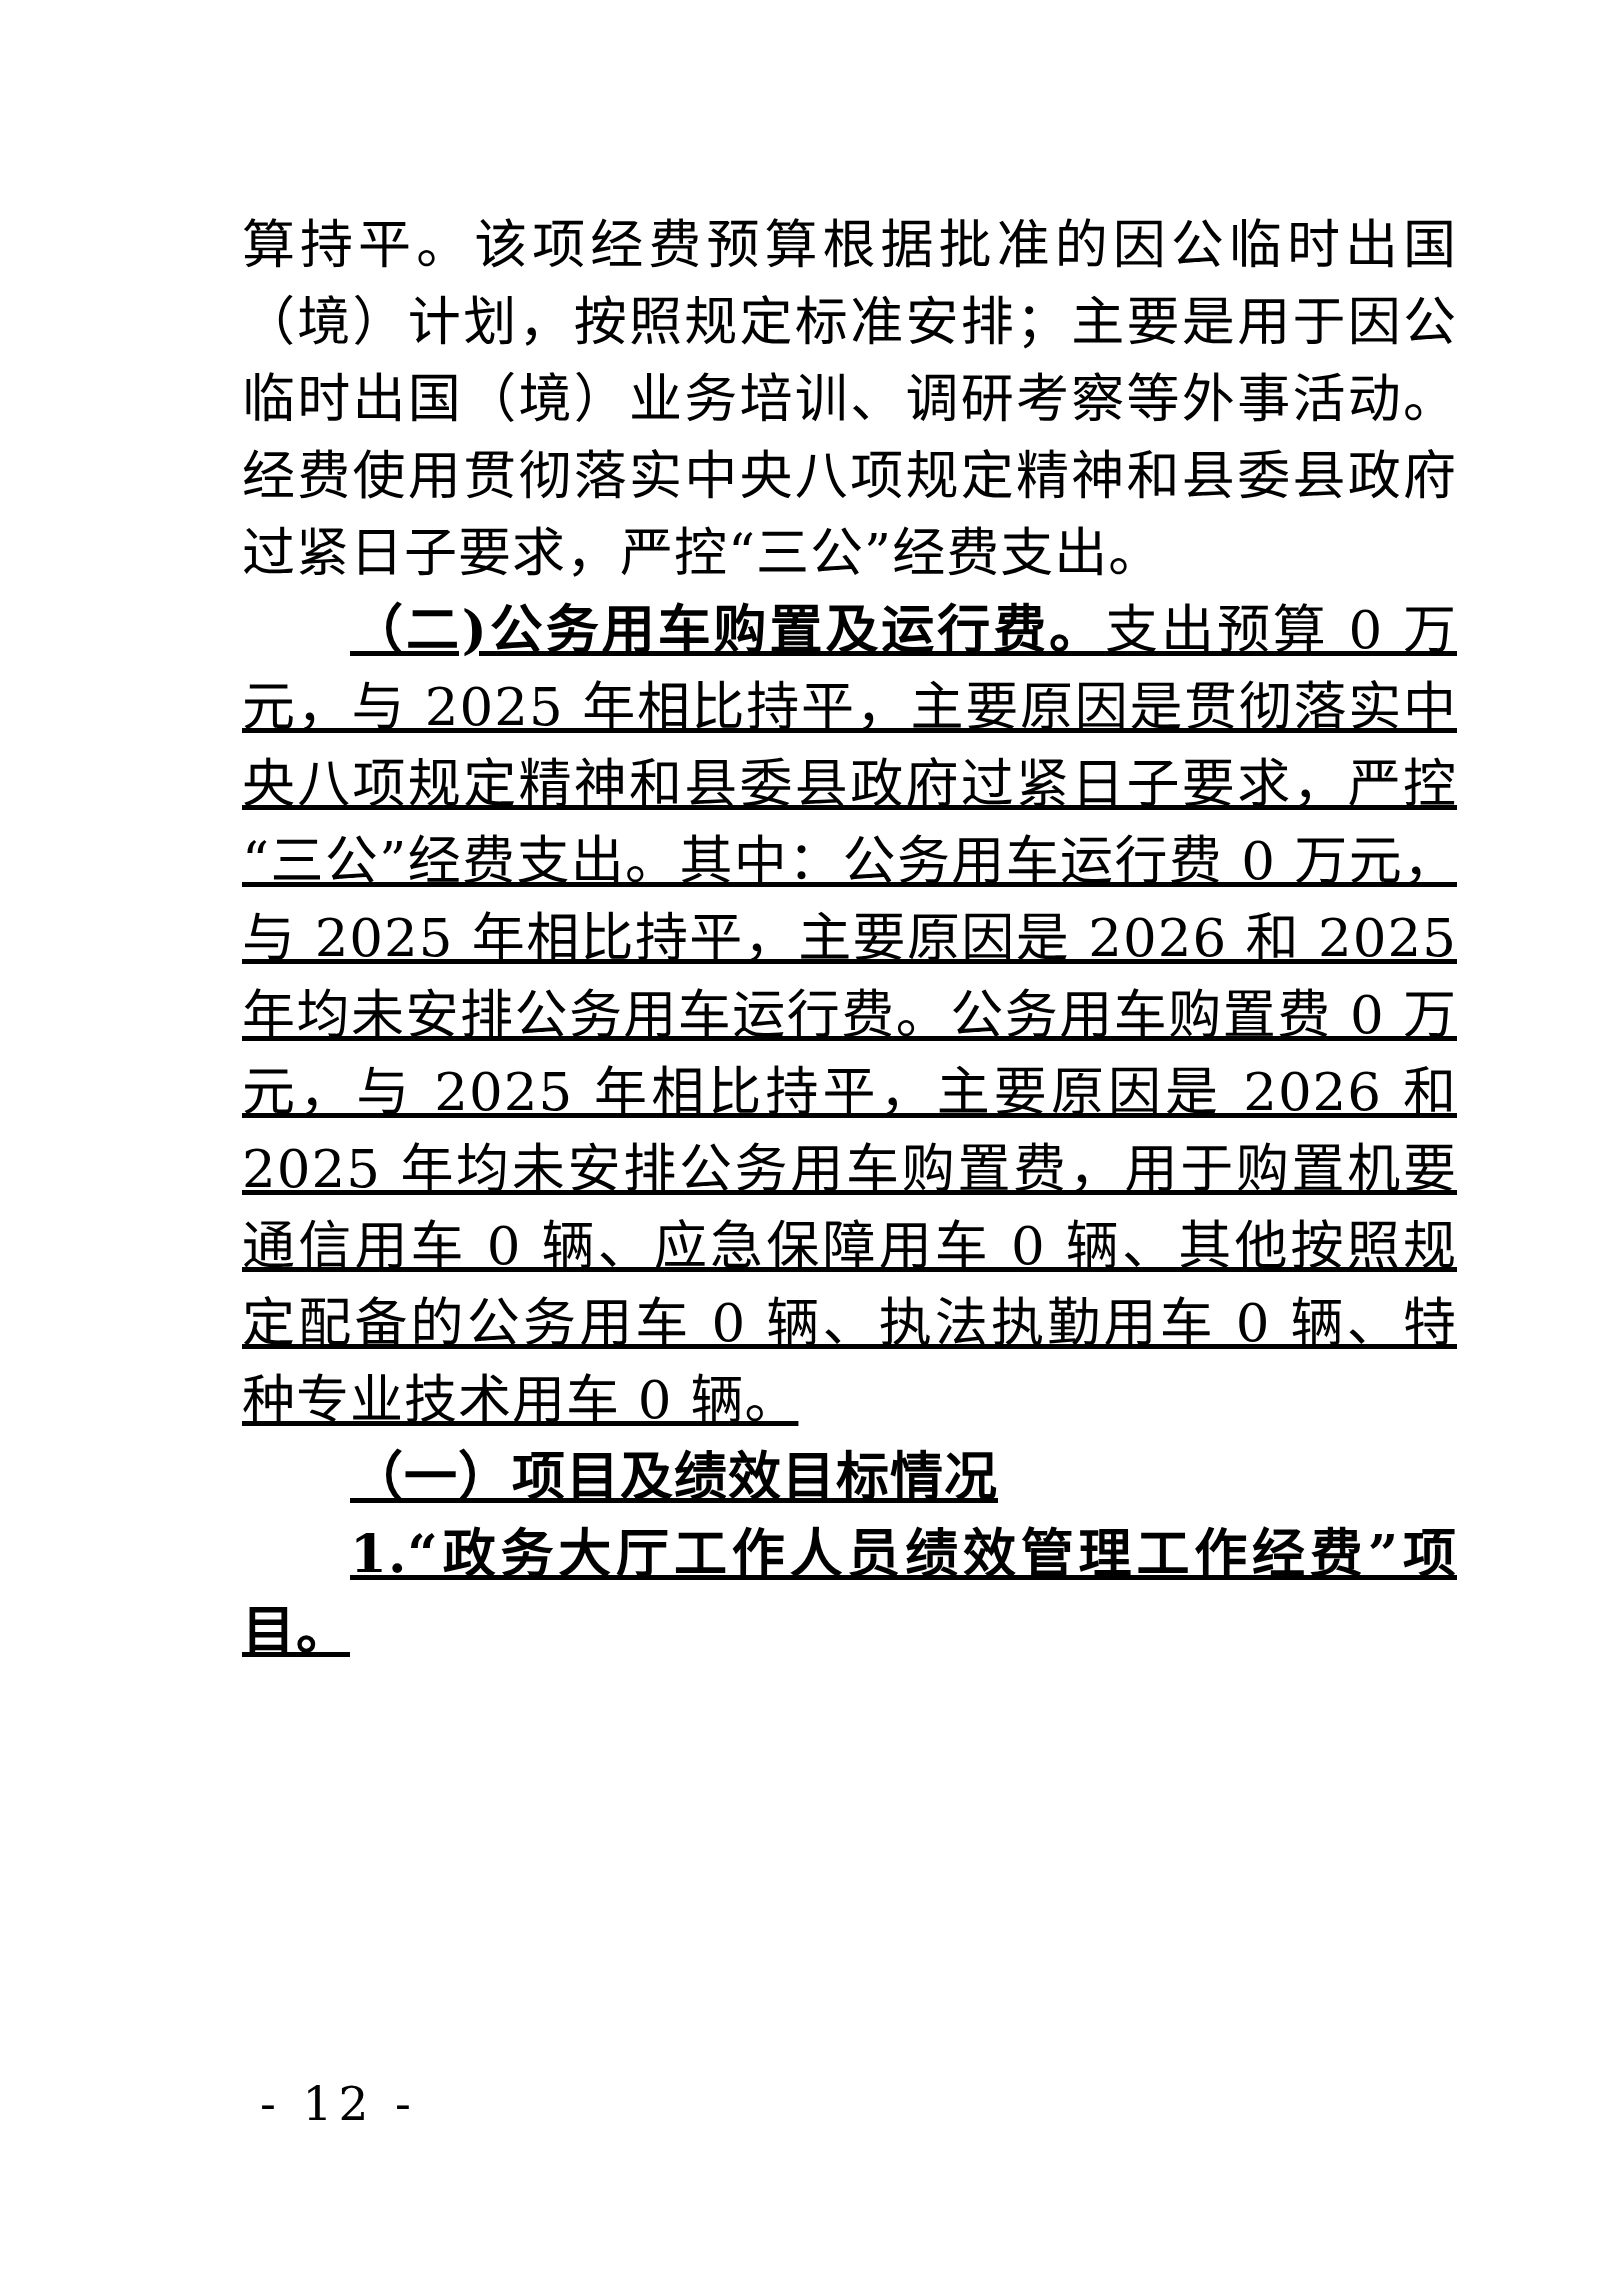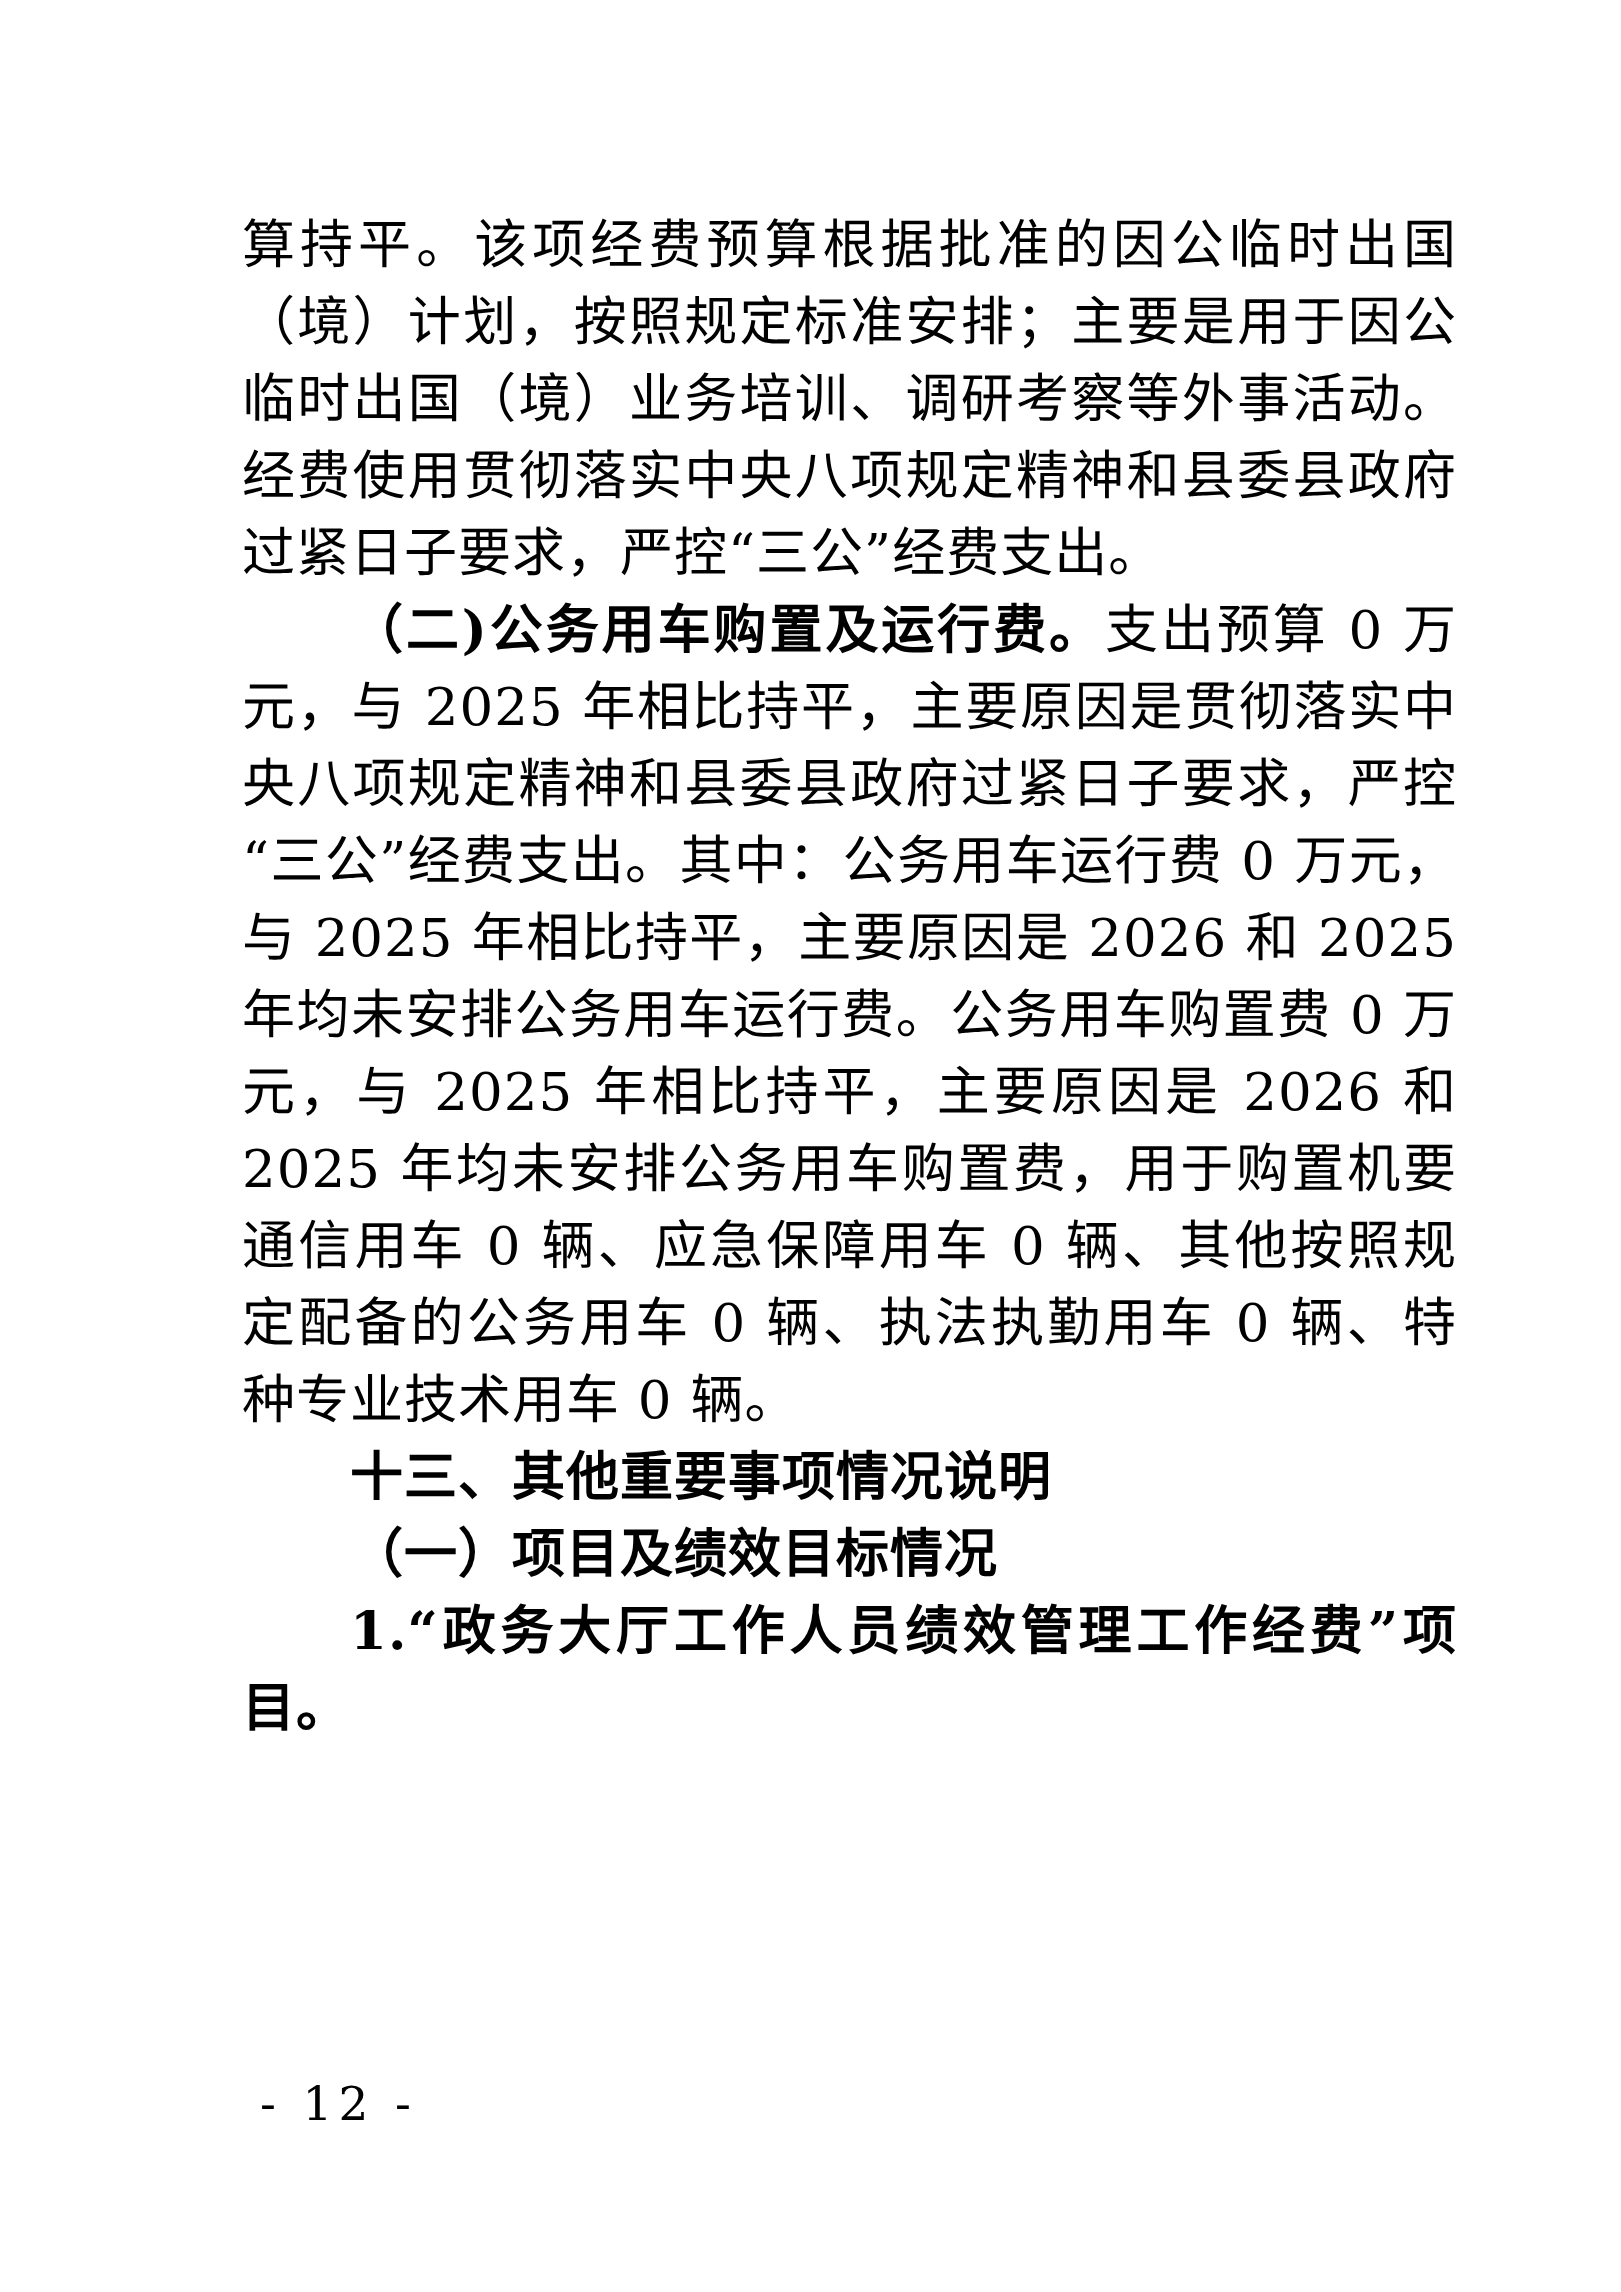--- a/index.html
+++ b/index.html
@@ -26,20 +26,21 @@
     margin: 0;
     padding: 0;
     font-size: 53px;
     line-height: 77px;
     text-align: justify;
     letter-spacing: 1px;
     color: #000000;
   }
   .indent {
     text-indent: 108px;
+    text-decoration: underline;
   }
   .bold {
     font-weight: bold;
   }
   .lead {
     font-weight: bold;
   }
   .footer {
     position: absolute;
     left: 260px;
@@ -54,21 +55,20 @@
 <body>
 
 <div class="page">
   <main class="content">
 
     <p class="para">算持平。该项经费预算根据批准的因公临时出国（境）计划，按照规定标准安排；主要是用于因公临时出国（境）业务培训、调研考察等外事活动。经费使用贯彻落实中央八项规定精神和县委县政府过紧日子要求，严控“三公”经费支出。</p>
 
     <p class="para indent"><span class="lead">（二)公务用车购置及运行费。</span><span>支出预算 0 万元，与 2025 年相比持平，主要原因是贯彻落实中央八项规定精神和县委县政府过紧日子要求，严控“三公”经费支出。其中：公务用车运行费 0 万元，与 2025 年相比持平，主要原因是 2026 和 2025 年均未安排公务用车运行费。公务用车购置费 0 万元，与 2025 年相比持平，主要原因是 2026 和 2025 年均未安排公务用车购置费，用于购置机要通信用车 0 辆、应急保障用车 0 辆、其他按照规定配备的公务用车 0 辆、执法执勤用车 0 辆、特种专业技术用车 0 辆。</span></p>
 
 
-    <p class="para indent bold">十三、其他重要事项情况说明</p>
 
     <p class="para indent bold">（一）项目及绩效目标情况</p>
 
     <p class="para indent bold">1.“政务大厅工作人员绩效管理工作经费”项目。</p>
 
   </main>
 
   <footer class="footer">
     <span>- 12 -</span>
   </footer>

